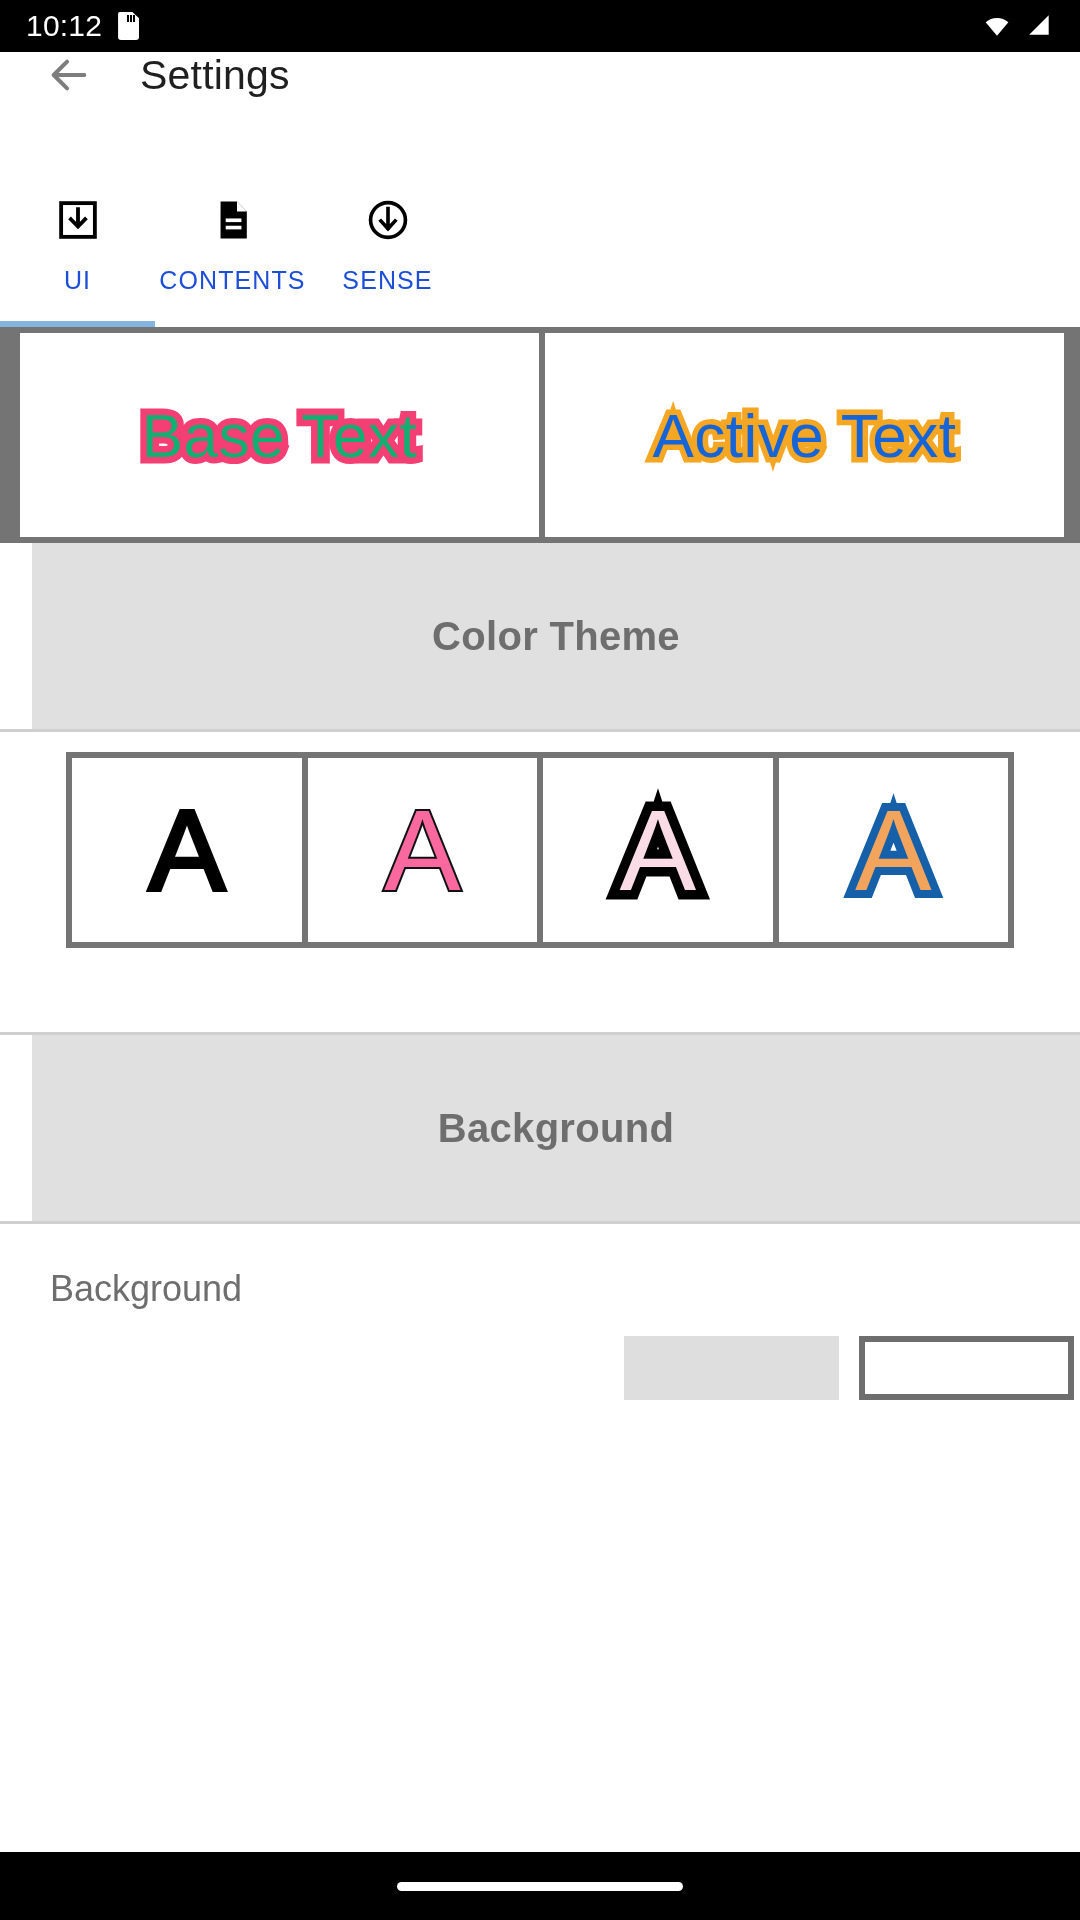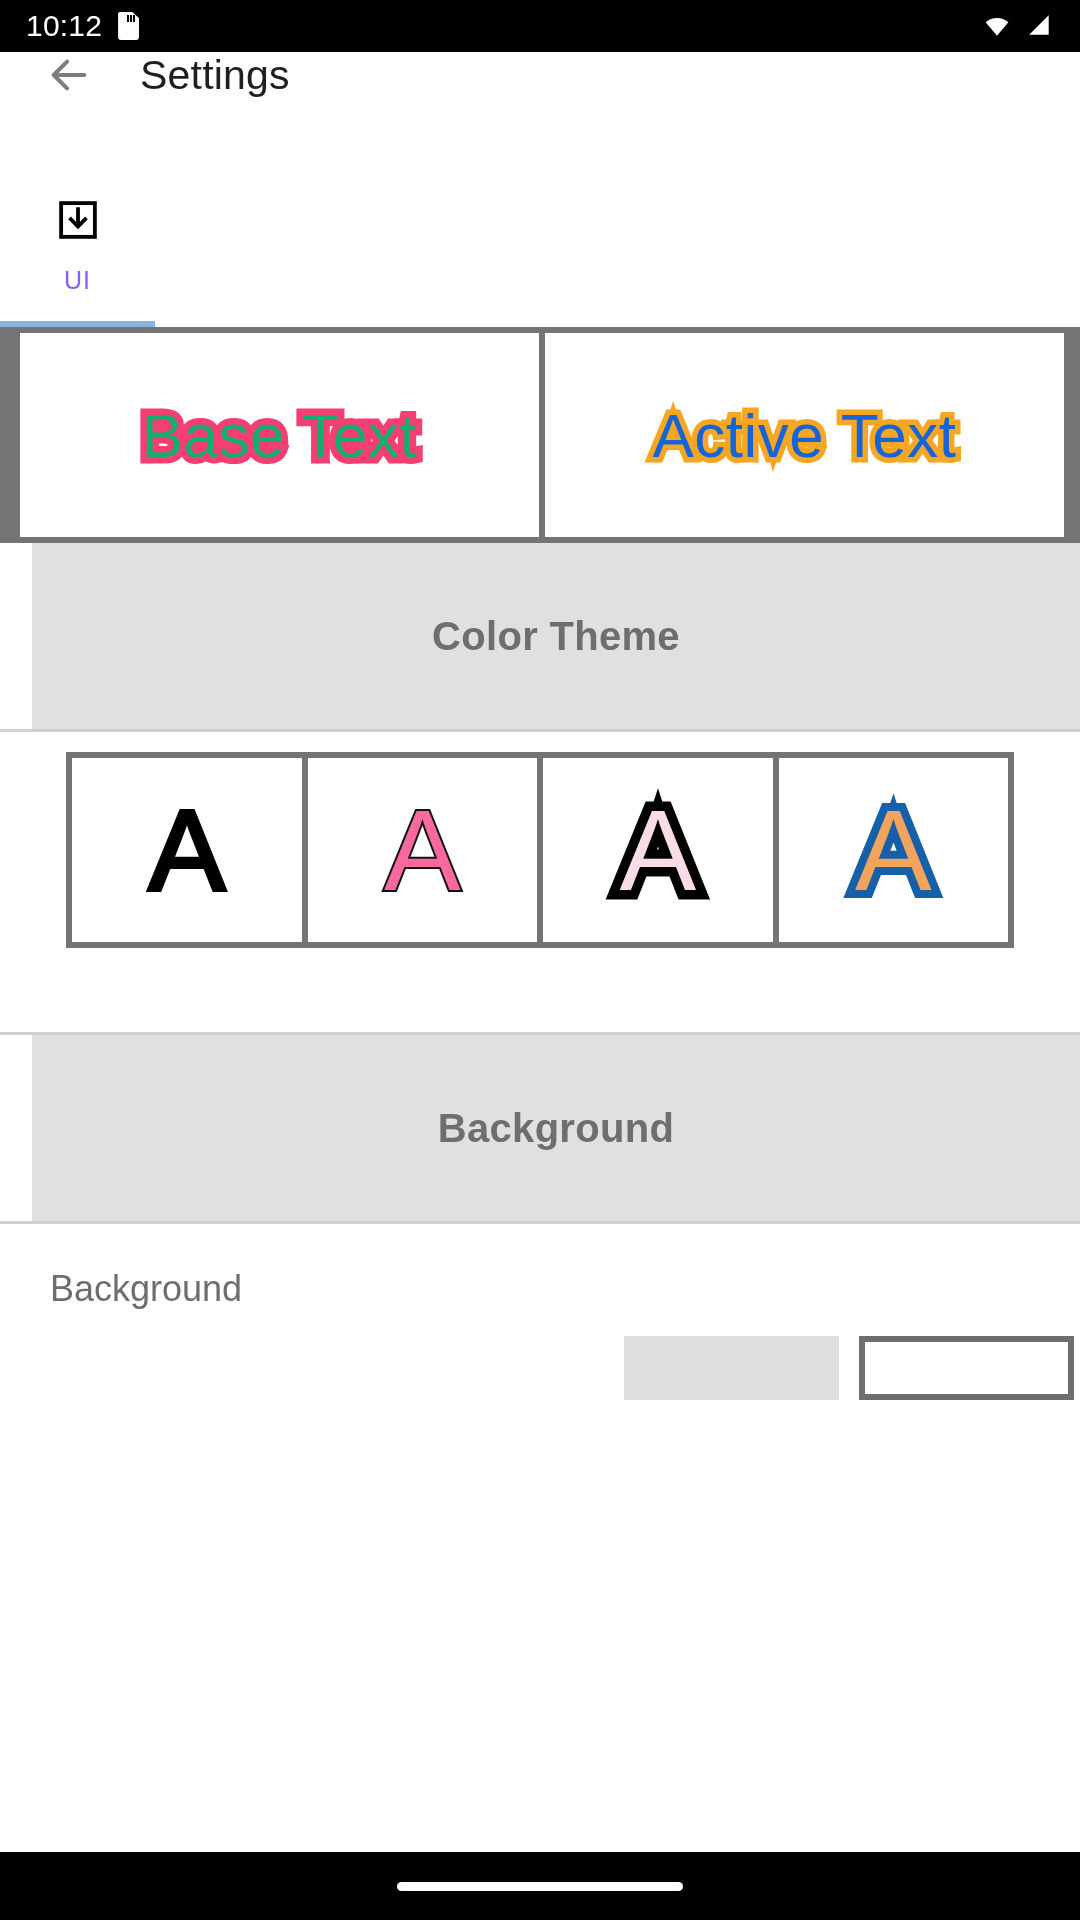--- a/index.html
+++ b/index.html
@@ -50,21 +50,21 @@
     display:flex; align-items:flex-start; padding-top:22px;
     overflow:hidden;
   }
   .tab{
     flex:0 0 auto; width:155px;
     display:flex; flex-direction:column; align-items:center; gap:20px;
     cursor:pointer;
   }
   .tab .tab-icon{ height:52px; display:flex; align-items:center; justify-content:center; }
   .tab .tab-label{
-    font-size:25px; color:#8b5cf6; letter-spacing:1.1px; white-space:nowrap;
+    font-size:25px; color:#1d4ed8; letter-spacing:1.1px; white-space:nowrap;
   }
   .tab.active .tab-label{ color:#141414; }
   .tab-indicator{
     position:absolute; left:0; bottom:0; width:155px; height:6px;
     background:#84b5e0;
   }
   .tab-bottom-border{
     position:absolute; left:0; right:0; bottom:0; height:6px; background:#747474;
     z-index:-1;
   }
@@ -195,21 +195,41 @@
   <div class="tab">
     <span class="tab-icon">
       <svg width="46" height="46" viewBox="0 0 24 24">
         <rect x="3.2" y="3.2" width="17.6" height="17.6" fill="none" stroke="#000" stroke-width="2"></rect>
         <path d="M12 6.4 V15.1 M8.3 11.6 L12 15.4 L15.7 11.6" fill="none" stroke="#000" stroke-width="2" stroke-linecap="square"></path>
       </svg>
     </span>
     <span class="tab-label">UI</span>
   </div>
 
-
+  <div class="tab">
+    <span class="tab-icon">
+      <svg width="46" height="46" viewBox="0 0 24 24">
+        <path d="M5.5 2.4 h8.6 L19.2 7.5 V21.6 H5.5 Z" fill="#000"></path>
+        <path d="M14.1 2.4 V7.5 H19.2" fill="#fff"></path>
+        <rect x="8.2" y="11.2" width="8.2" height="1.9" fill="#fff"></rect>
+        <rect x="8.2" y="15.0" width="8.2" height="1.9" fill="#fff"></rect>
+      </svg>
+    </span>
+    <span class="tab-label">CONTENTS</span>
+  </div>
+
+  <div class="tab">
+    <span class="tab-icon">
+      <svg width="46" height="46" viewBox="0 0 24 24">
+        <circle cx="12" cy="12" r="9.1" fill="none" stroke="#000" stroke-width="1.9"></circle>
+        <path d="M12 6.1 V16.3 M8.3 12.5 L12 16.6 L15.7 12.5" fill="none" stroke="#000" stroke-width="1.9" stroke-linecap="square"></path>
+      </svg>
+    </span>
+    <span class="tab-label">SENSE</span>
+  </div>
 
 
 
   <div class="tab-bottom-border"></div>
   <div class="tab-indicator"></div>
 </div>
 
 <div class="preview-row">
   <div class="preview-box">
     <span class="outline-text base-text">Base Text</span>

